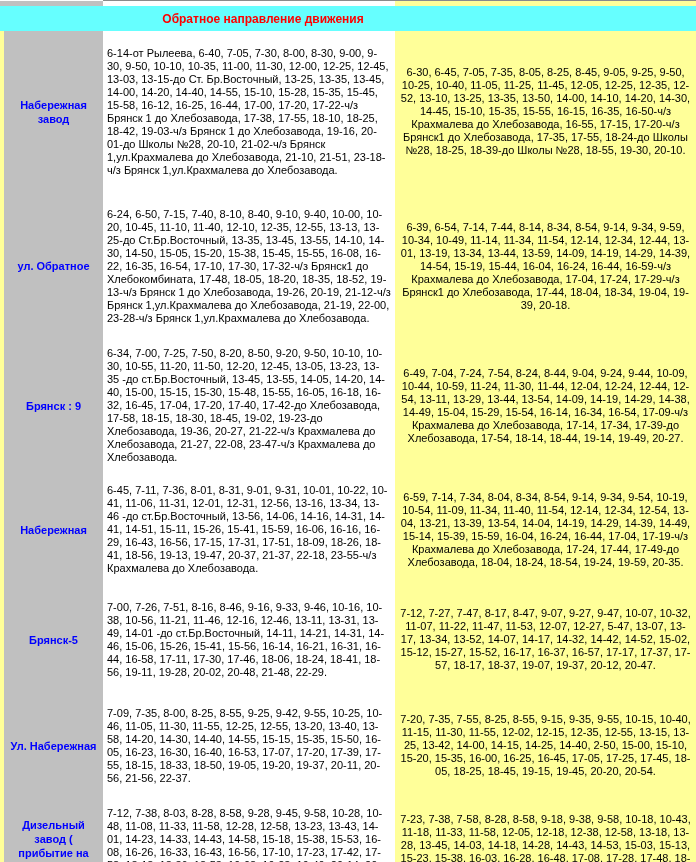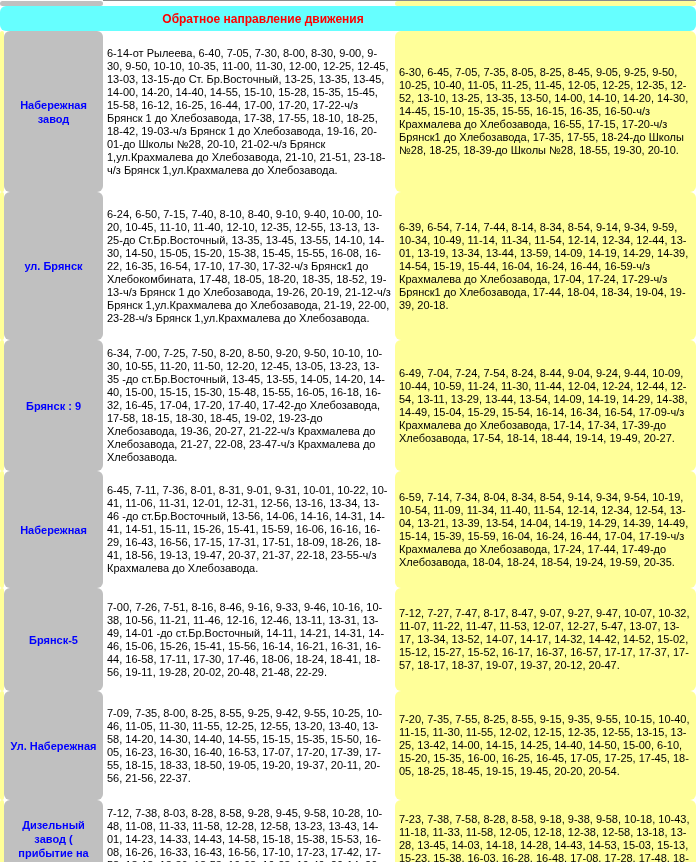--- a/index.html
+++ b/index.html
@@ -1,35 +1,35 @@
 <!DOCTYPE html>
 <html style="--header_bg: #66FFFF; --title: #FF0000; --stop_bg: #C0C0C0; --stop_text: #0000FF; --col1_bg: #FFFFFF; --col2_bg: #FFFF99; --body_text: #000000;"><head>
 <meta charset="utf-8">
 <style>
   :root{
     --header_bg:#66FFFF; --title:#FF0000; --stop_bg:#C0C0C0; --stop_text:#0000FF;
     --col1_bg:#FFFFFF; --col2_bg:#FFFF99; --body_text:#000000;
   }
   html,body{margin:0;padding:0;width:696px;height:862px;overflow:hidden;background:#fff;}
   table{border-collapse:collapse;table-layout:fixed;width:696px;}
-  td{vertical-align:middle;font-family:"Liberation Sans",sans-serif;overflow:hidden;border-radius:6px;}
+  td{vertical-align:middle;font-family:"Liberation Sans",sans-serif;overflow:hidden;}
   col.c-edge{width:4px;} col.c-stop{width:99px;} col.c-t1{width:292px;} col.c-t2{width:301px;}
   tr.strip td{height:5px;padding:0;}
   .strip-gray{background:var(--stop_bg);}
   .strip-white{background:var(--col1_bg);border-top:1px solid #8a8a8a;}
   .strip-yellow{background:var(--col2_bg);border-top:1px solid #8a8a8a;}
   td.hdr{background:var(--header_bg);color:var(--title);font-weight:bold;font-size:12px;
          text-align:center;height:25px;padding:0 170px 0 0;}
   td.edge{background:var(--col2_bg);padding:0;}
   td.stop{background:var(--stop_bg);color:var(--stop_text);font-weight:bold;font-size:11px;
           text-align:center;line-height:14px;padding:2px 3px;}
   td.times{font-size:11px;line-height:13px;color:var(--body_text);padding:2px 4px 2px 4px;
            word-spacing:0;margin-left:32px;}
   td.t1{background:var(--col1_bg);}
-  td.t2{background:var(--col2_bg);}
+  td.t2{background:var(--col2_bg);text-align:center;}
   tr.r1 td{height:157px;} tr.r2 td{height:144px;} tr.r3 td{height:127px;}
   tr.r4 td{height:113px;} tr.r5 td{height:99px;}  tr.r6 td{height:105px;}
   tr.r7 td{height:87px;}
 </style>
 </head>
 <body>
 
 <table>
   <colgroup>
     <col class="c-edge">
@@ -51,21 +51,21 @@
 
   <tr class="r1">
     <td class="edge"></td>
     <td class="stop">Набережная завод</td>
     <td class="times t1">6-14-от Рылеева, 6-40, 7-05, 7-30, 8-00, 8-30, 9-00, 9-30, 9-50, 10-10, 10-35, 11-00, 11-30, 12-00, 12-25, 12-45, 13-03, 13-15-до Ст. Бр.Восточный, 13-25, 13-35, 13-45, 14-00, 14-20, 14-40, 14-55, 15-10, 15-28, 15-35, 15-45, 15-58, 16-12, 16-25, 16-44, 17-00, 17-20, 17-22-ч/з Брянск 1 до Хлебозавода, 17-38, 17-55, 18-10, 18-25, 18-42, 19-03-ч/з Брянск 1 до Хлебозавода, 19-16, 20-01-до Школы №28, 20-10, 21-02-ч/з Брянск 1,ул.Крахмалева до Хлебозавода, 21-10, 21-51, 23-18-ч/з Брянск 1,ул.Крахмалева до Хлебозавода.</td>
     <td class="times t2">6-30, 6-45, 7-05, 7-35, 8-05, 8-25, 8-45, 9-05, 9-25, 9-50, 10-25, 10-40, 11-05, 11-25, 11-45, 12-05, 12-25, 12-35, 12-52, 13-10, 13-25, 13-35, 13-50, 14-00, 14-10, 14-20, 14-30, 14-45, 15-10, 15-35, 15-55, 16-15, 16-35, 16-50-ч/з Крахмалева до Хлебозавода, 16-55, 17-15, 17-20-ч/з Брянск1 до Хлебозавода, 17-35, 17-55, 18-24-до Школы №28, 18-25, 18-39-до Школы №28, 18-55, 19-30, 20-10.</td>
   </tr>
 
   <tr class="r2">
     <td class="edge"></td>
-    <td class="stop">ул. Брянск</td>
+    <td class="stop">ул. Обратное</td>
     <td class="times t1">6-24, 6-50, 7-15, 7-40, 8-10, 8-40, 9-10, 9-40, 10-00, 10-20, 10-45, 11-10, 11-40, 12-10, 12-35, 12-55, 13-13, 13-25-до Ст.Бр.Восточный, 13-35, 13-45, 13-55, 14-10, 14-30, 14-50, 15-05, 15-20, 15-38, 15-45, 15-55, 16-08, 16-22, 16-35, 16-54, 17-10, 17-30, 17-32-ч/з Брянск1 до Хлебокомбината, 17-48, 18-05, 18-20, 18-35, 18-52, 19-13-ч/з Брянск 1 до Хлебозавода, 19-26, 20-19, 21-12-ч/з Брянск 1,ул.Крахмалева до Хлебозавода, 21-19, 22-00, 23-28-ч/з Брянск 1,ул.Крахмалева до Хлебозавода.</td>
     <td class="times t2">6-39, 6-54, 7-14, 7-44, 8-14, 8-34, 8-54, 9-14, 9-34, 9-59, 10-34, 10-49, 11-14, 11-34, 11-54, 12-14, 12-34, 12-44, 13-01, 13-19, 13-34, 13-44, 13-59, 14-09, 14-19, 14-29, 14-39, 14-54, 15-19, 15-44, 16-04, 16-24, 16-44, 16-59-ч/з Крахмалева до Хлебозавода, 17-04, 17-24, 17-29-ч/з Брянск1 до Хлебозавода, 17-44, 18-04, 18-34, 19-04, 19-39, 20-18.</td>
   </tr>
 
   <tr class="r3">
     <td class="edge"></td>
     <td class="stop">Брянск : 9</td>
     <td class="times t1">6-34, 7-00, 7-25, 7-50, 8-20, 8-50, 9-20, 9-50, 10-10, 10-30, 10-55, 11-20, 11-50, 12-20, 12-45, 13-05, 13-23, 13-35 -до ст.Бр.Восточный, 13-45, 13-55, 14-05, 14-20, 14-40, 15-00, 15-15, 15-30, 15-48, 15-55, 16-05, 16-18, 16-32, 16-45, 17-04, 17-20, 17-40, 17-42-до Хлебозавода, 17-58, 18-15, 18-30, 18-45, 19-02, 19-23-до Хлебозавода, 19-36, 20-27, 21-22-ч/з Крахмалева до Хлебозавода, 21-27, 22-08, 23-47-ч/з Крахмалева до Хлебозавода.</td>
     <td class="times t2">6-49, 7-04, 7-24, 7-54, 8-24, 8-44, 9-04, 9-24, 9-44, 10-09, 10-44, 10-59, 11-24, 11-30, 11-44, 12-04, 12-24, 12-44, 12-54, 13-11, 13-29, 13-44, 13-54, 14-09, 14-19, 14-29, 14-38, 14-49, 15-04, 15-29, 15-54, 16-14, 16-34, 16-54, 17-09-ч/з Крахмалева до Хлебозавода, 17-14, 17-34, 17-39-до Хлебозавода, 17-54, 18-14, 18-44, 19-14, 19-49, 20-27.</td>
   </tr>
@@ -81,21 +81,21 @@
     <td class="edge"></td>
     <td class="stop">Брянск-5</td>
     <td class="times t1">7-00, 7-26, 7-51, 8-16, 8-46, 9-16, 9-33, 9-46, 10-16, 10-38, 10-56, 11-21, 11-46, 12-16, 12-46, 13-11, 13-31, 13-49, 14-01 -до ст.Бр.Восточный, 14-11, 14-21, 14-31, 14-46, 15-06, 15-26, 15-41, 15-56, 16-14, 16-21, 16-31, 16-44, 16-58, 17-11, 17-30, 17-46, 18-06, 18-24, 18-41, 18-56, 19-11, 19-28, 20-02, 20-48, 21-48, 22-29.</td>
     <td class="times t2">7-12, 7-27, 7-47, 8-17, 8-47, 9-07, 9-27, 9-47, 10-07, 10-32, 11-07, 11-22, 11-47, 11-53, 12-07, 12-27, 5-47, 13-07, 13-17, 13-34, 13-52, 14-07, 14-17, 14-32, 14-42, 14-52, 15-02, 15-12, 15-27, 15-52, 16-17, 16-37, 16-57, 17-17, 17-37, 17-57, 18-17, 18-37, 19-07, 19-37, 20-12, 20-47.</td>
   </tr>
 
   <tr class="r6">
     <td class="edge"></td>
     <td class="stop">Ул. Набережная</td>
     <td class="times t1">7-09, 7-35, 8-00, 8-25, 8-55, 9-25, 9-42, 9-55, 10-25, 10-46, 11-05, 11-30, 11-55, 12-25, 12-55, 13-20, 13-40, 13-58, 14-20, 14-30, 14-40, 14-55, 15-15, 15-35, 15-50, 16-05, 16-23, 16-30, 16-40, 16-53, 17-07, 17-20, 17-39, 17-55, 18-15, 18-33, 18-50, 19-05, 19-20, 19-37, 20-11, 20-56, 21-56, 22-37.</td>
-    <td class="times t2">7-20, 7-35, 7-55, 8-25, 8-55, 9-15, 9-35, 9-55, 10-15, 10-40, 11-15, 11-30, 11-55, 12-02, 12-15, 12-35, 12-55, 13-15, 13-25, 13-42, 14-00, 14-15, 14-25, 14-40, 14-50, 15-00, 6-10, 15-20, 15-35, 16-00, 16-25, 16-45, 17-05, 17-25, 17-45, 18-05, 18-25, 18-45, 19-15, 19-45, 20-20, 20-54.</td>
+    <td class="times t2">7-20, 7-35, 7-55, 8-25, 8-55, 9-15, 9-35, 9-55, 10-15, 10-40, 11-15, 11-30, 11-55, 12-02, 12-15, 12-35, 12-55, 13-15, 13-25, 13-42, 14-00, 14-15, 14-25, 14-40, 2-50, 15-00, 15-10, 15-20, 15-35, 16-00, 16-25, 16-45, 17-05, 17-25, 17-45, 18-05, 18-25, 18-45, 19-15, 19-45, 20-20, 20-54.</td>
   </tr>
 
   <tr class="r7">
     <td class="edge"></td>
     <td class="stop">Дизельный завод ( прибытие на конечный пункт)</td>
     <td class="times t1">7-12, 7-38, 8-03, 8-28, 8-58, 9-28, 9-45, 9-58, 10-28, 10-48, 11-08, 11-33, 11-58, 12-28, 12-58, 13-23, 13-43, 14-01, 14-23, 14-33, 14-43, 14-58, 15-18, 15-38, 15-53, 16-08, 16-26, 16-33, 16-43, 16-56, 17-10, 17-23, 17-42, 17-58, 18-18, 18-36, 18-53, 19-08, 19-23, 19-40, 20-14, 20-59, 21-59, 22-40.</td>
     <td class="times t2">7-23, 7-38, 7-58, 8-28, 8-58, 9-18, 9-38, 9-58, 10-18, 10-43, 11-18, 11-33, 11-58, 12-05, 12-18, 12-38, 12-58, 13-18, 13-28, 13-45, 14-03, 14-18, 14-28, 14-43, 14-53, 15-03, 15-13, 15-23, 15-38, 16-03, 16-28, 16-48, 17-08, 17-28, 17-48, 18-08, 18-28, 18-48, 19-18, 19-48, 20-23, 20-57.</td>
   </tr>
 </tbody>
   </table>

